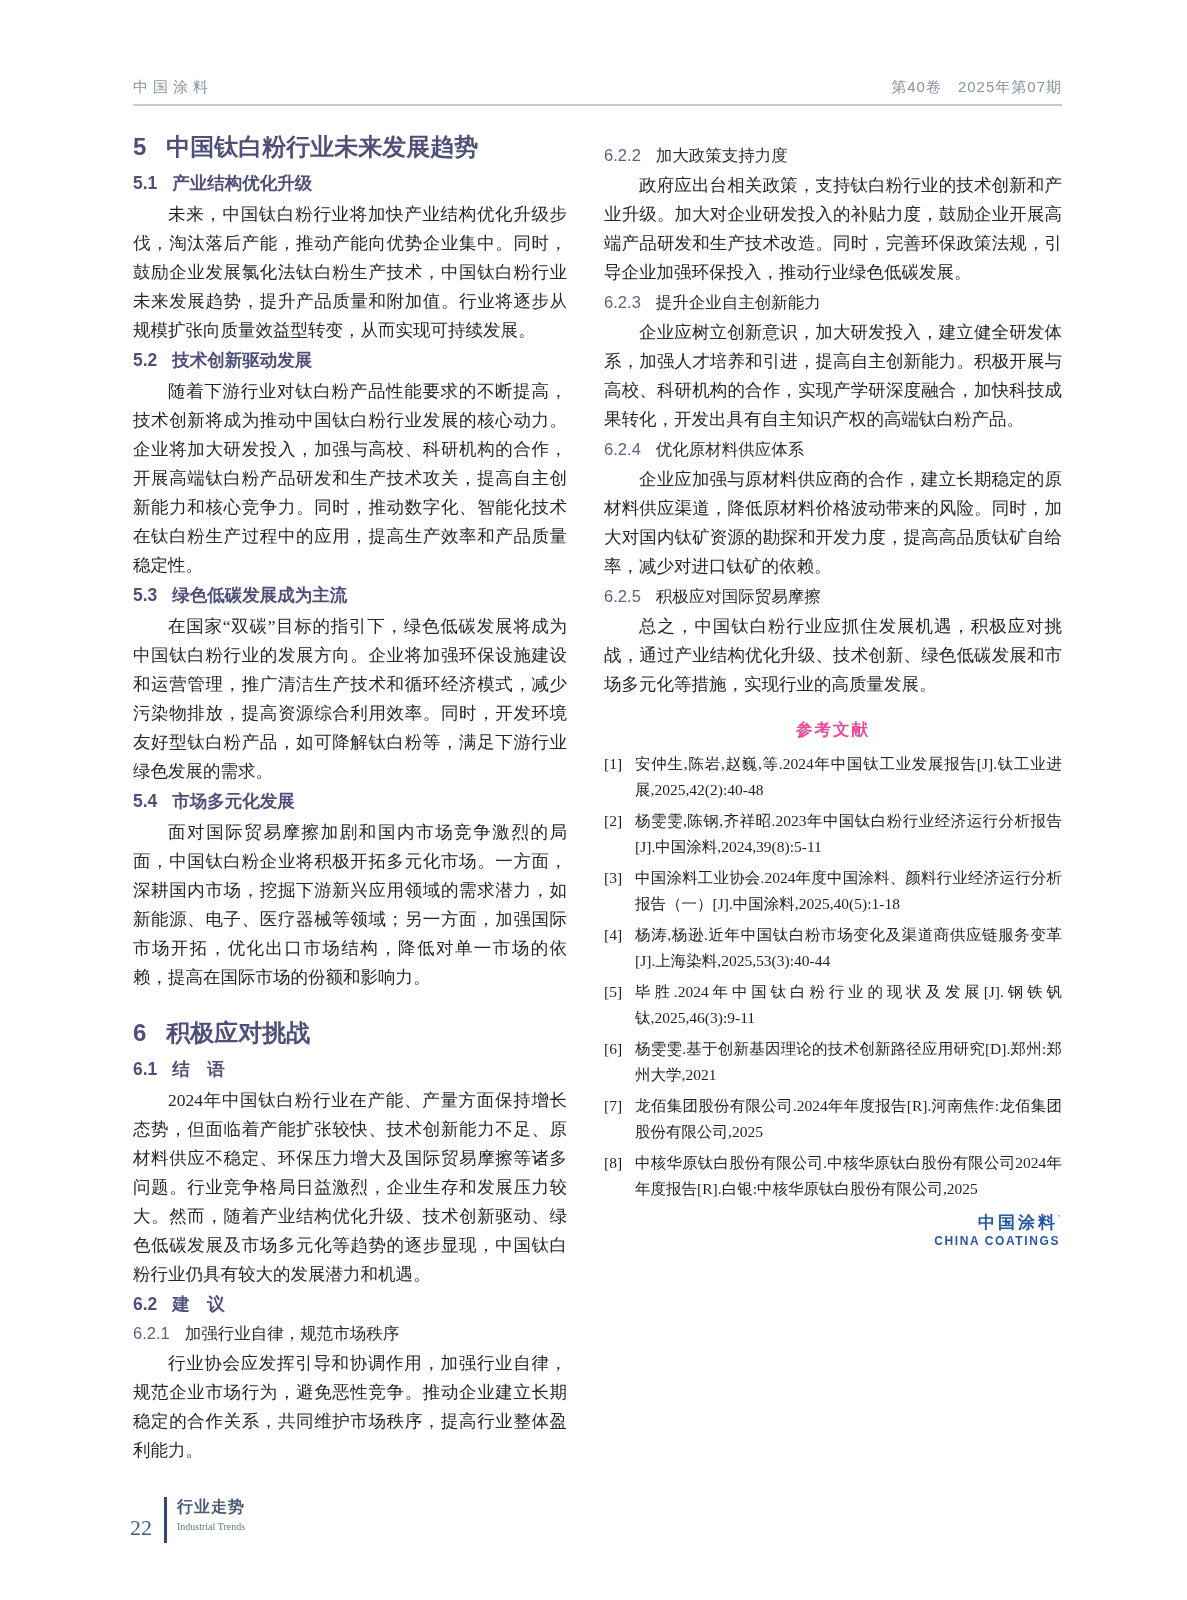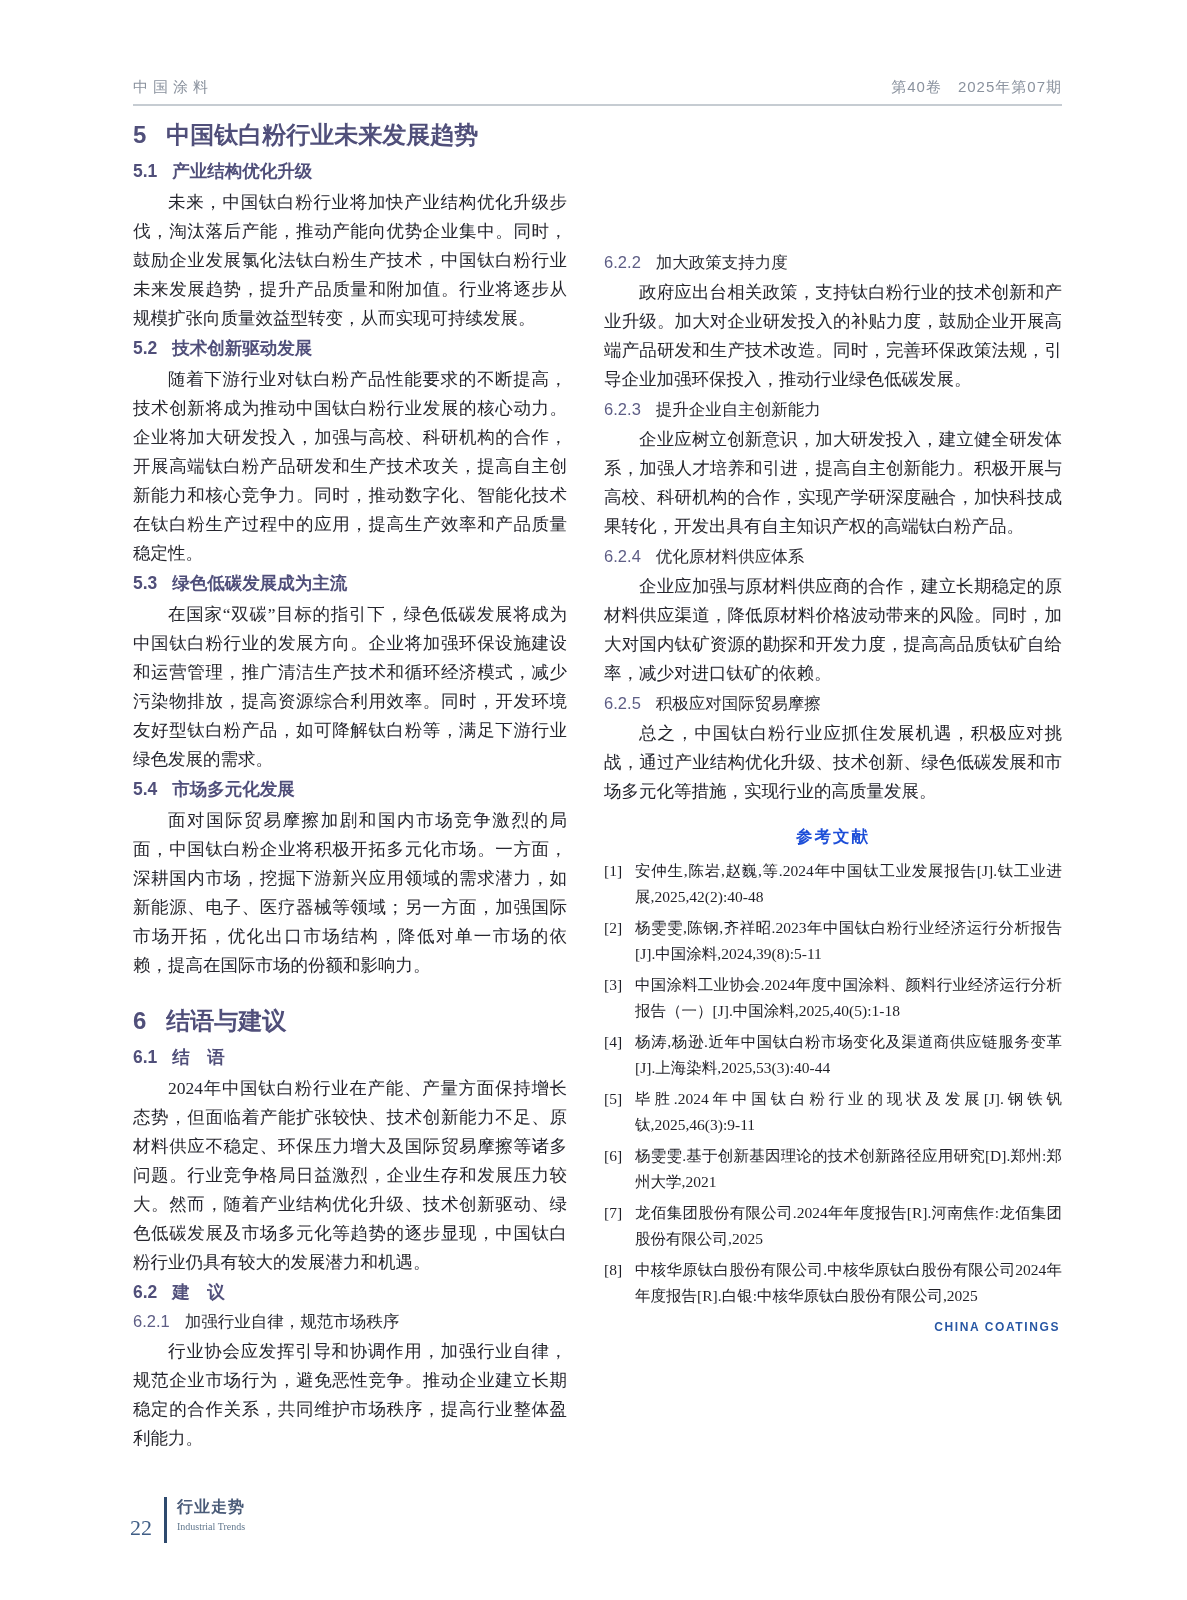--- a/index.html
+++ b/index.html
@@ -17,22 +17,22 @@
     display:flex;justify-content:space-between;align-items:flex-end;
     border-bottom:2px solid #c6ccd2;
     padding-bottom:7px;
     font-family:"Liberation Sans","DejaVu Sans",sans-serif;
     font-size:15px;color:#8a929e;
   }
   .header .journal{letter-spacing:5px;}
   .header .issue{letter-spacing:1px;}
   
   .columns{
-    position:absolute;left:133px;top:120px;width:929px;
-    display:flex;gap:37px;align-items:center;
+    position:absolute;left:133px;top:132px;width:929px;
+    display:flex;gap:37px;
   }
   .col{box-sizing:border-box;}
   .col-left{width:438px;}
   .col-right{width:462px;padding-top:8px;}
   
   .h-l1{
     font-family:"Liberation Sans","DejaVu Sans",sans-serif;
     font-size:24px;font-weight:bold;color:#504f7a;
     line-height:30px;margin:0 0 10px 0;
   }
@@ -52,21 +52,21 @@
   .h-l3 .num{color:#5d5d85;margin-right:15px;}
   
   .para{
     font-size:17.5px;line-height:29px;
     text-align:justify;text-indent:2em;
     margin:0;color:#26262e;
   }
   
   .refs-title{
     font-family:"Liberation Sans","DejaVu Sans",sans-serif;
-    font-size:16.5px;font-weight:bold;color:#1d4ed8;
+    font-size:16.5px;font-weight:bold;color:#ec4899;
     text-align:center;letter-spacing:2px;
     margin:20px 0 10px 0;
   }
   .refs{list-style:none;margin:0;padding:0;}
   .ref-item{
     position:relative;
     padding-left:31px;
     font-size:15.5px;line-height:26px;
     text-align:justify;
     margin-bottom:5px;color:#1f1f26;
@@ -135,21 +135,21 @@
         <span class="num">5.3</span><span>绿色低碳发展成为主流</span>
       </h3>
       <p class="para">在国家“双碳”目标的指引下，绿色低碳发展将成为中国钛白粉行业的发展方向。企业将加强环保设施建设和运营管理，推广清洁生产技术和循环经济模式，减少污染物排放，提高资源综合利用效率。同时，开发环境友好型钛白粉产品，如可降解钛白粉等，满足下游行业绿色发展的需求。</p>
 
       <h3 class="h-l2">
         <span class="num">5.4</span><span>市场多元化发展</span>
       </h3>
       <p class="para">面对国际贸易摩擦加剧和国内市场竞争激烈的局面，中国钛白粉企业将积极开拓多元化市场。一方面，深耕国内市场，挖掘下游新兴应用领域的需求潜力，如新能源、电子、医疗器械等领域；另一方面，加强国际市场开拓，优化出口市场结构，降低对单一市场的依赖，提高在国际市场的份额和影响力。</p>
 
       <h2 class="h-l1 sec6">
-        <span class="num">6</span><span>结语与建议</span>
+        <span class="num">6</span><span>积极应对挑战</span>
       </h2>
 
       <h3 class="h-l2">
         <span class="num">6.1</span><span>结　语</span>
       </h3>
       <p class="para">2024年中国钛白粉行业在产能、产量方面保持增长态势，但面临着产能扩张较快、技术创新能力不足、原材料供应不稳定、环保压力增大及国际贸易摩擦等诸多问题。行业竞争格局日益激烈，企业生存和发展压力较大。然而，随着产业结构优化升级、技术创新驱动、绿色低碳发展及市场多元化等趋势的逐步显现，中国钛白粉行业仍具有较大的发展潜力和机遇。</p>
 
       <h3 class="h-l2">
         <span class="num">6.2</span><span>建　议</span>
       </h3>
@@ -207,20 +207,23 @@
         </li>
         <li class="ref-item">
           <span class="ref-marker">[7]</span><span>龙佰集团股份有限公司.2024年年度报告[R].河南焦作:龙佰集团股份有限公司,2025</span>
         </li>
         <li class="ref-item">
           <span class="ref-marker">[8]</span><span>中核华原钛白股份有限公司.中核华原钛白股份有限公司2024年年度报告[R].白银:中核华原钛白股份有限公司,2025</span>
         </li>
       </ul>
 
       <div class="logo">
+        <div>
+          <span class="cn">中国涂料</span><span class="mark">’</span>
+        </div>
         <div class="en">CHINA COATINGS</div>
       </div>
 
     </div>
   </div>
 
   <div class="footer">
     <span class="pagenum">22</span>
     <span class="bar"></span>
     <span>

